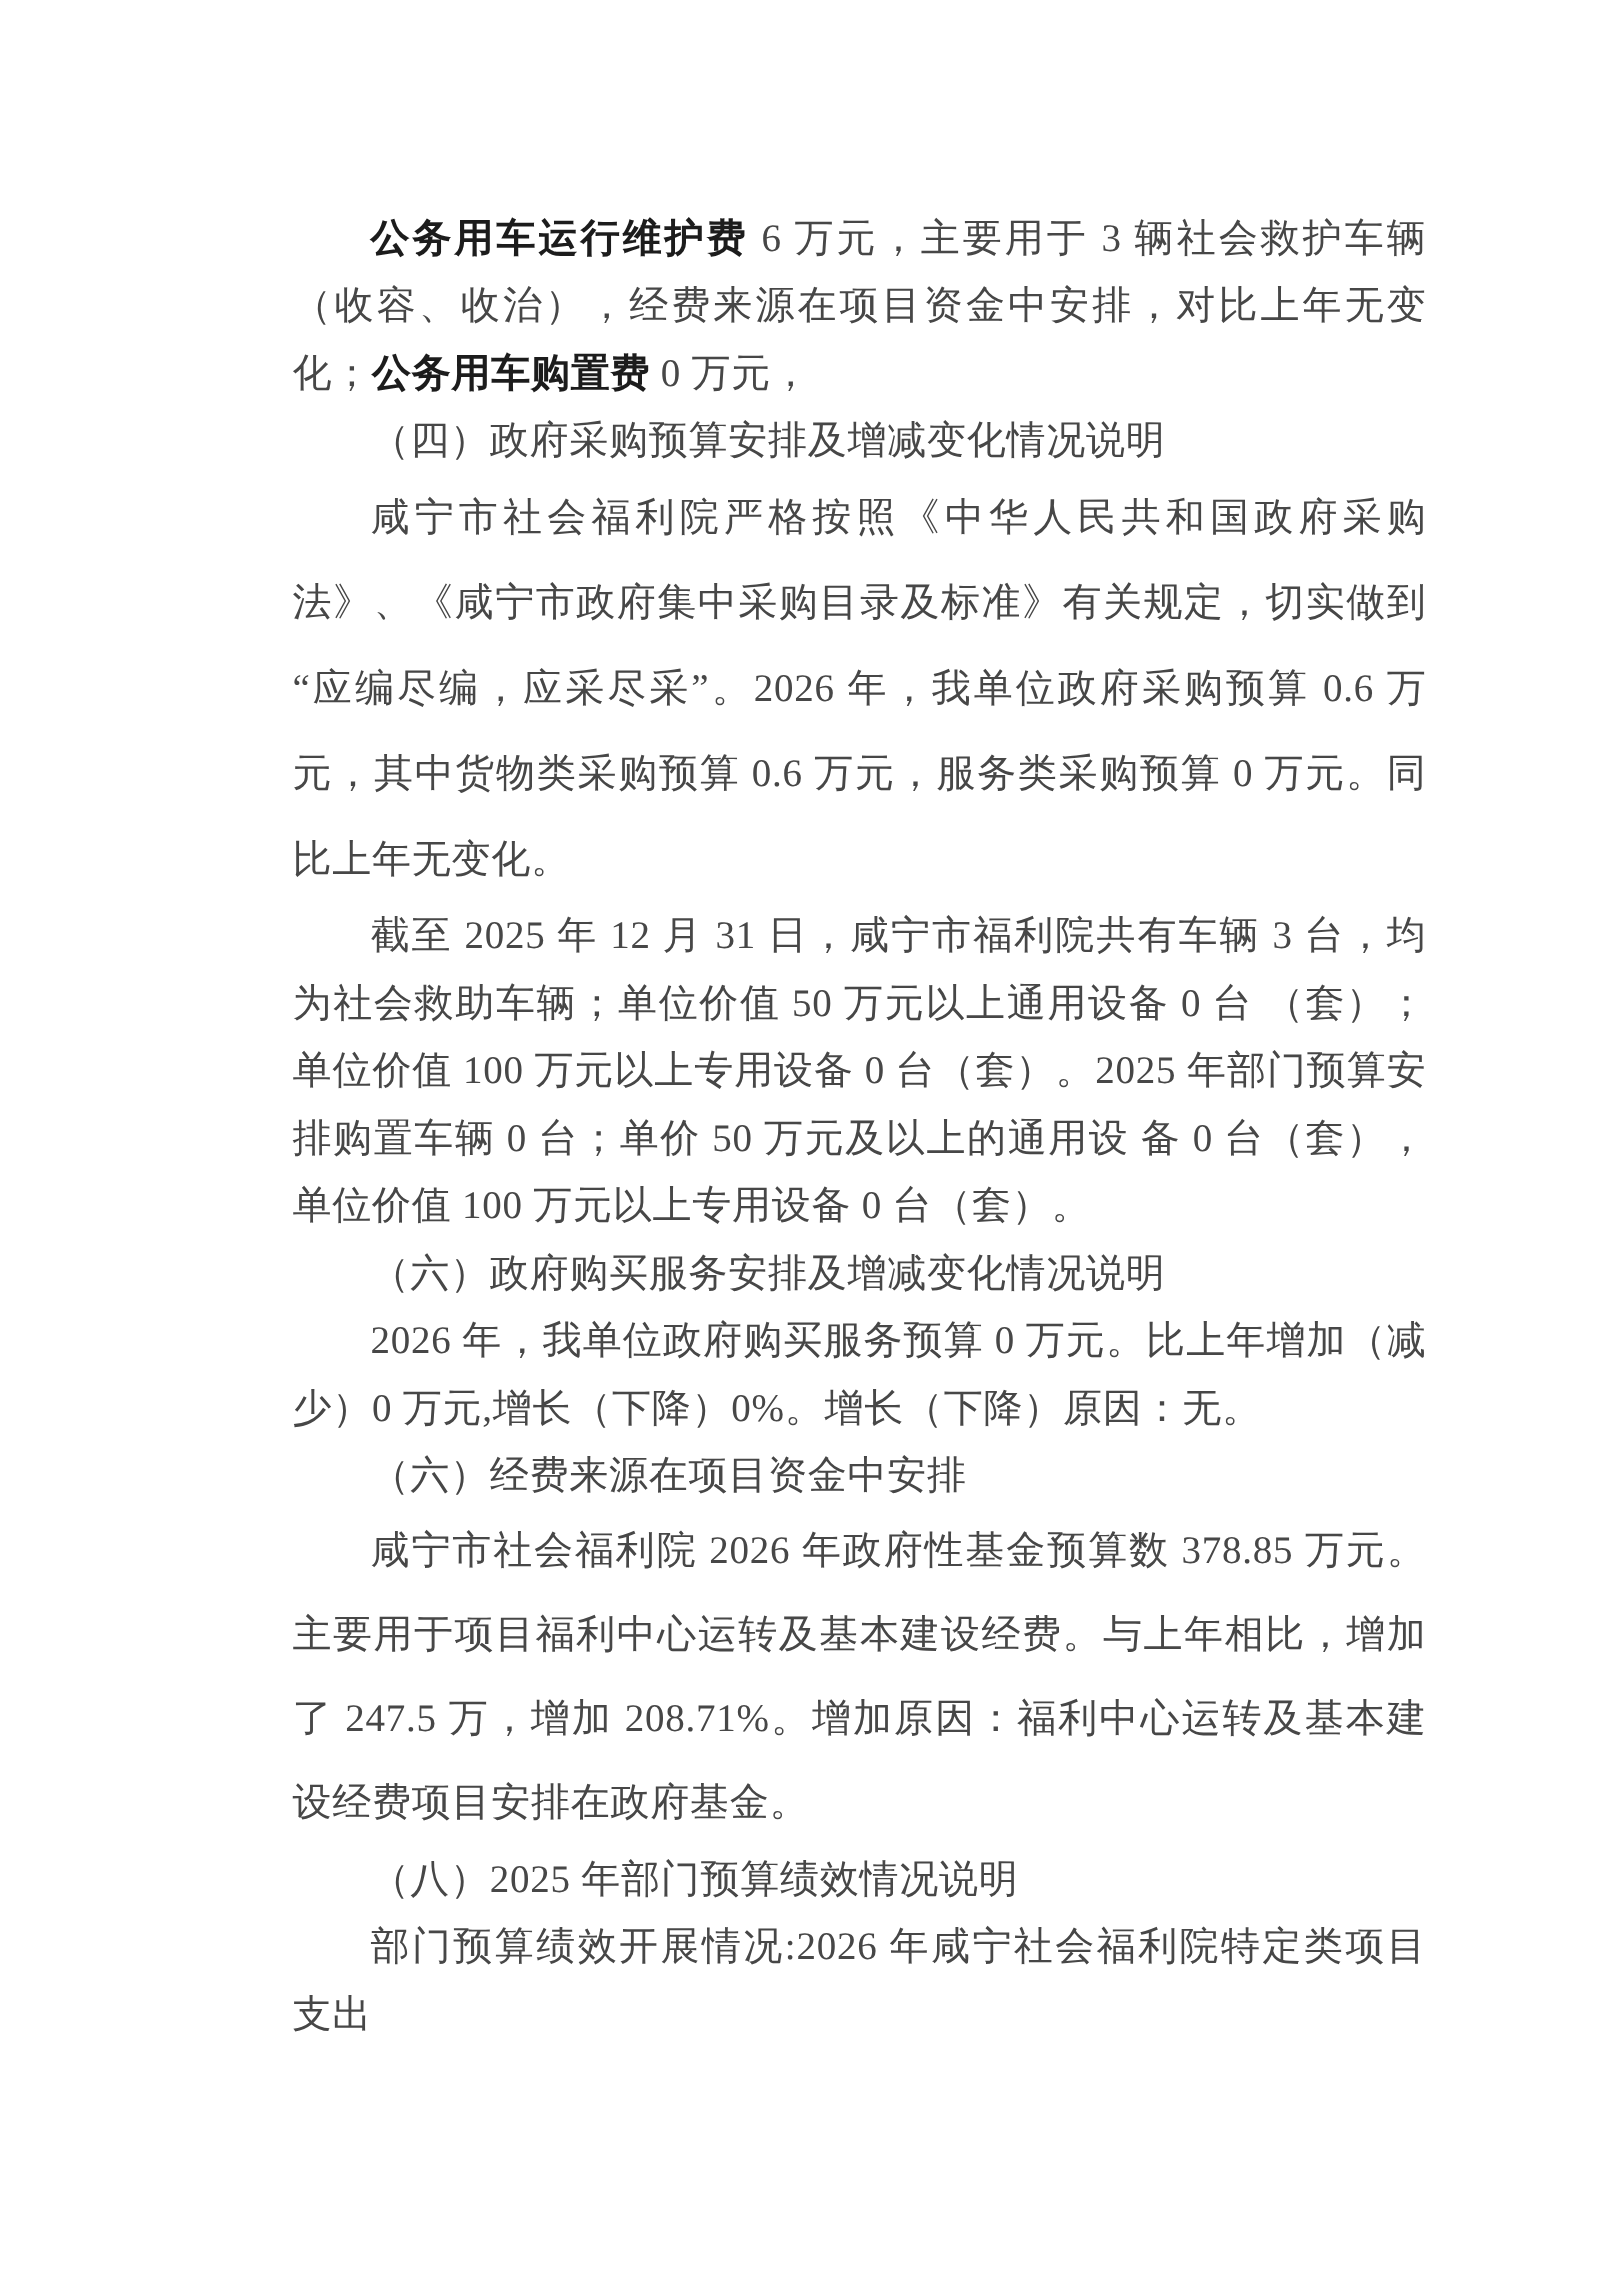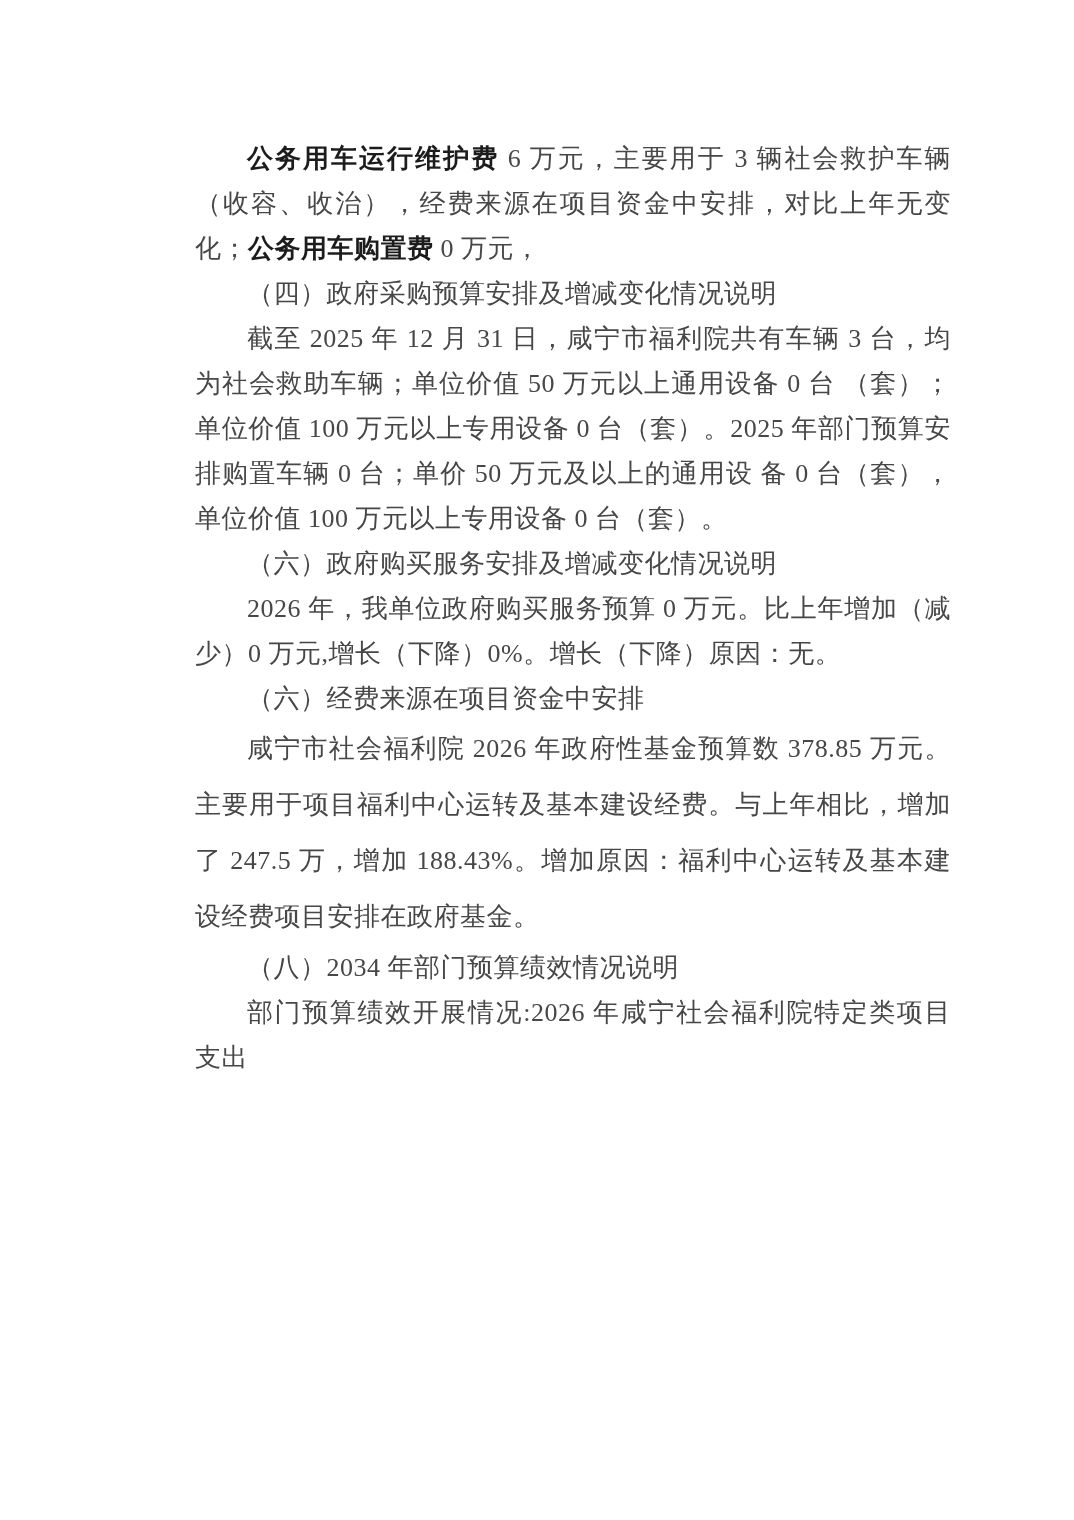--- a/index.html
+++ b/index.html
@@ -42,21 +42,22 @@
     color: #1c1c1c;
   }
 </style>
 </head>
 <body>
 
 <div class="page">
   <div class="content">
     <p><span class="b">公务用车运行维护费</span><span> 6 万元，主要用于 3 辆社会救护车辆（收容、收治），经费来源在项目资金中安排，对比上年无变化；</span><span class="b">公务用车购置费</span><span> 0 万元，</span></p>
     <p><span>（四）政府采购预算安排及增减变化情况说明</span></p>
+    <p class="loose"><span>咸宁市社会福利院严格按照《中华人民共和国政府采购法》、《咸宁市政府集中采购目录及标准》有关规定，切实做到“应编尽编，应采尽采”。2026 年，我单位政府采购预算 0.6 万元，其中货物类采购预算 0.6 万元，服务类采购预算 0 万元。同比上年无变化。</span></p>
     <p><span>截至 2025 年 12 月 31 日，咸宁市福利院共有车辆 3 台，均为社会救助车辆；单位价值 50 万元以上通用设备 0 台 （套）；单位价值 100 万元以上专用设备 0 台（套）。2025 年部门预算安排购置车辆 0 台；单价 50 万元及以上的通用设 备 0 台（套），单位价值 100 万元以上专用设备 0 台（套）。</span></p>
     <p><span>（六）政府购买服务安排及增减变化情况说明</span></p>
     <p><span>2026 年，我单位政府购买服务预算 0 万元。比上年增加（减少）0 万元,增长（下降）0%。增长（下降）原因：无。</span></p>
     <p><span>（六）经费来源在项目资金中安排</span></p>
-    <p class="loose2"><span>咸宁市社会福利院 2026 年政府性基金预算数 378.85 万元。主要用于项目福利中心运转及基本建设经费。与上年相比，增加了 247.5 万，增加 188.43%。增加原因：福利中心运转及基本建设经费项目安排在政府基金。</span></p>
-    <p><span>（八）2034 年部门预算绩效情况说明</span></p>
+    <p class="loose2"><span>咸宁市社会福利院 2026 年政府性基金预算数 378.85 万元。主要用于项目福利中心运转及基本建设经费。与上年相比，增加了 247.5 万，增加 208.71%。增加原因：福利中心运转及基本建设经费项目安排在政府基金。</span></p>
+    <p><span>（八）2025 年部门预算绩效情况说明</span></p>
     <p><span>部门预算绩效开展情况:2026 年咸宁社会福利院特定类项目支出</span></p>
   </div>
 </div>
 
 </body></html>

